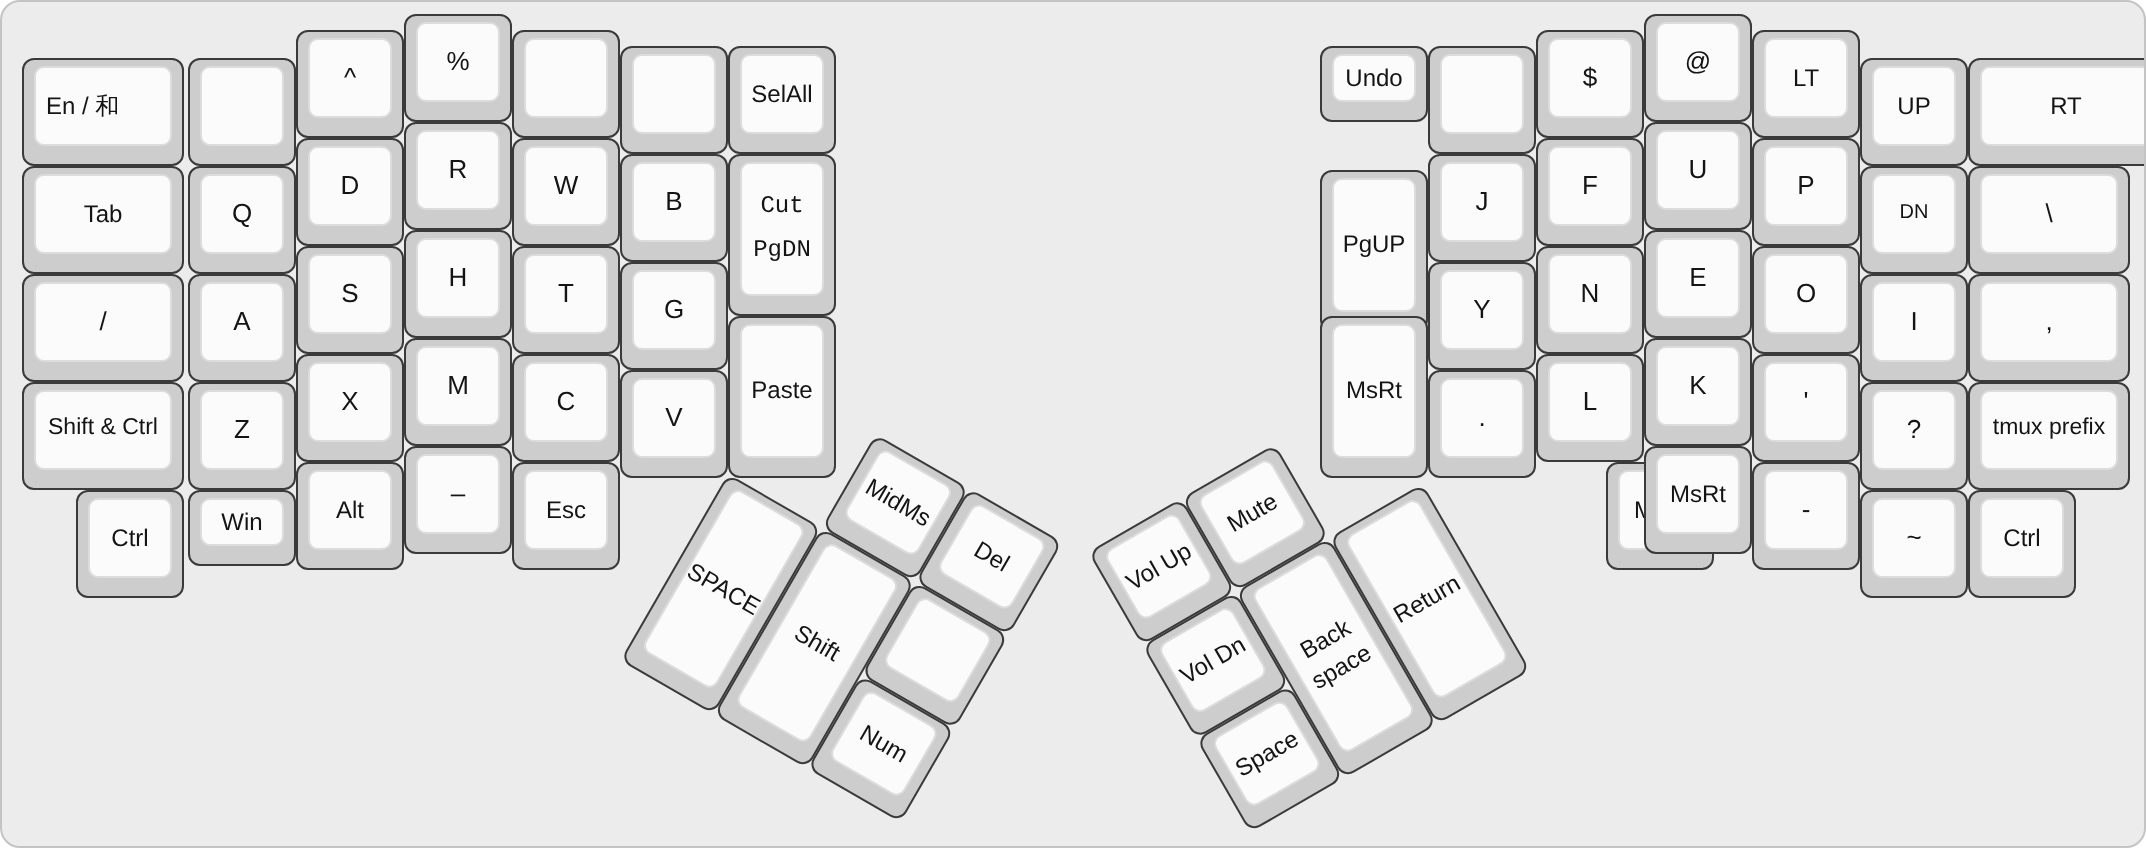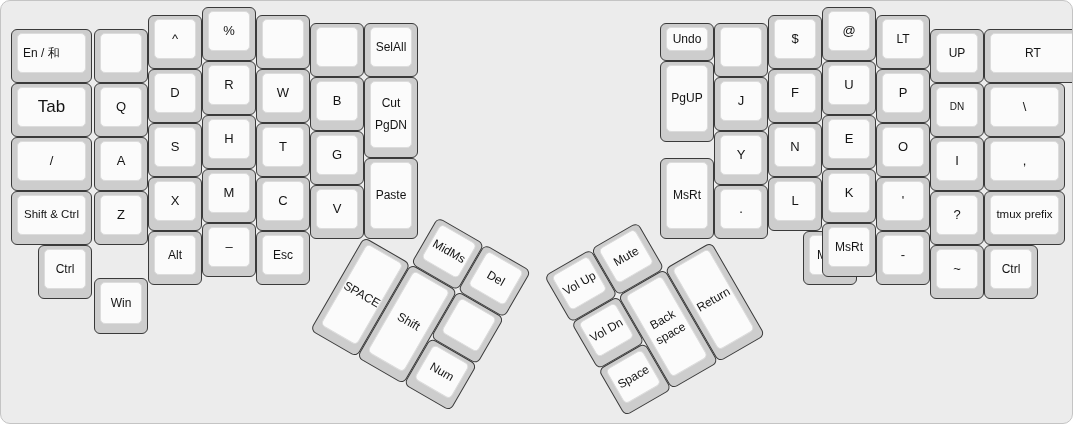--- a/index.html
+++ b/index.html
@@ -50,39 +50,40 @@
     line-height: 1.35;
     overflow: hidden;
   }
   .keytop.align-left {
     align-items: flex-start;
     padding-left: 5px;
     text-align: left;
   }
   .keytop.wide-gap {
     line-height: 1.8;
+    font-family: Liberation Mono, monospace;
   }
   .key-label {
     display: block;
     white-space: nowrap;
   }
 </style>
 </head>
 <body>
 
 <div class="canvas" id="keyboard-canvas">
     <div class="kb-group" style="left: 0px; top: 0px;">
       <div class="key" style="left: 10px; top: 28px; width: 81px; height: 54px;">
         <div class="keytop align-left">
           <span class="key-label" style="font-size: 12px;">En / 和</span>
         </div>
       </div>
       <div class="key" style="left: 10px; top: 82px; width: 81px; height: 54px;">
         <div class="keytop">
-          <span class="key-label" style="font-size: 17px;">Tab</span>
+          <span class="key-label" style="font-size: 12px;">Tab</span>
         </div>
       </div>
       <div class="key" style="left: 10px; top: 136px; width: 81px; height: 54px;">
         <div class="keytop">
           <span class="key-label" style="font-size: 13px;">/</span>
         </div>
       </div>
       <div class="key" style="left: 10px; top: 190px; width: 81px; height: 54px;">
         <div class="keytop">
           <span class="key-label" style="font-size: 11.5px;">Shift &amp; Ctrl</span>
@@ -106,21 +107,21 @@
       <div class="key" style="left: 93px; top: 136px; width: 54px; height: 54px;">
         <div class="keytop">
           <span class="key-label" style="font-size: 13px;">A</span>
         </div>
       </div>
       <div class="key" style="left: 93px; top: 190px; width: 54px; height: 54px;">
         <div class="keytop">
           <span class="key-label" style="font-size: 13px;">Z</span>
         </div>
       </div>
-      <div class="key" style="left: 93px; top: 244px; width: 54px; height: 56px; margin-top: 33px;">
+      <div class="key" style="left: 93px; top: 244px; width: 54px; height: 38px;">
         <div class="keytop">
           <span class="key-label" style="font-size: 12px;">Win</span>
         </div>
       </div>
       <div class="key" style="left: 147px; top: 14px; width: 54px; height: 54px;">
         <div class="keytop">
           <span class="key-label" style="font-size: 13px;">^</span>
         </div>
       </div>
       <div class="key" style="left: 147px; top: 68px; width: 54px; height: 54px;">
@@ -261,21 +262,21 @@
           <span class="key-label" style="font-size: 12px;">Num</span>
         </div>
       </div>
     </div>
     <div class="kb-group" style="left: 0px; top: 0px;">
       <div class="key" style="left: 659px; top: 22px; width: 54px; height: 38px;">
         <div class="keytop">
           <span class="key-label" style="font-size: 12px;">Undo</span>
         </div>
       </div>
-      <div class="key" style="left: 659px; top: 60px; width: 54px; height: 81px;">
+      <div class="key" style="left: 659px; top: 84px; width: 54px; height: 81px;">
         <div class="keytop">
           <span class="key-label" style="font-size: 12px;">PgUP</span>
         </div>
       </div>
       <div class="key" style="left: 659px; top: 157px; width: 54px; height: 81px;">
         <div class="keytop">
           <span class="key-label" style="font-size: 12px;">MsRt</span>
         </div>
       </div>
       <div class="key" style="left: 713px; top: 22px; width: 54px; height: 54px;">

